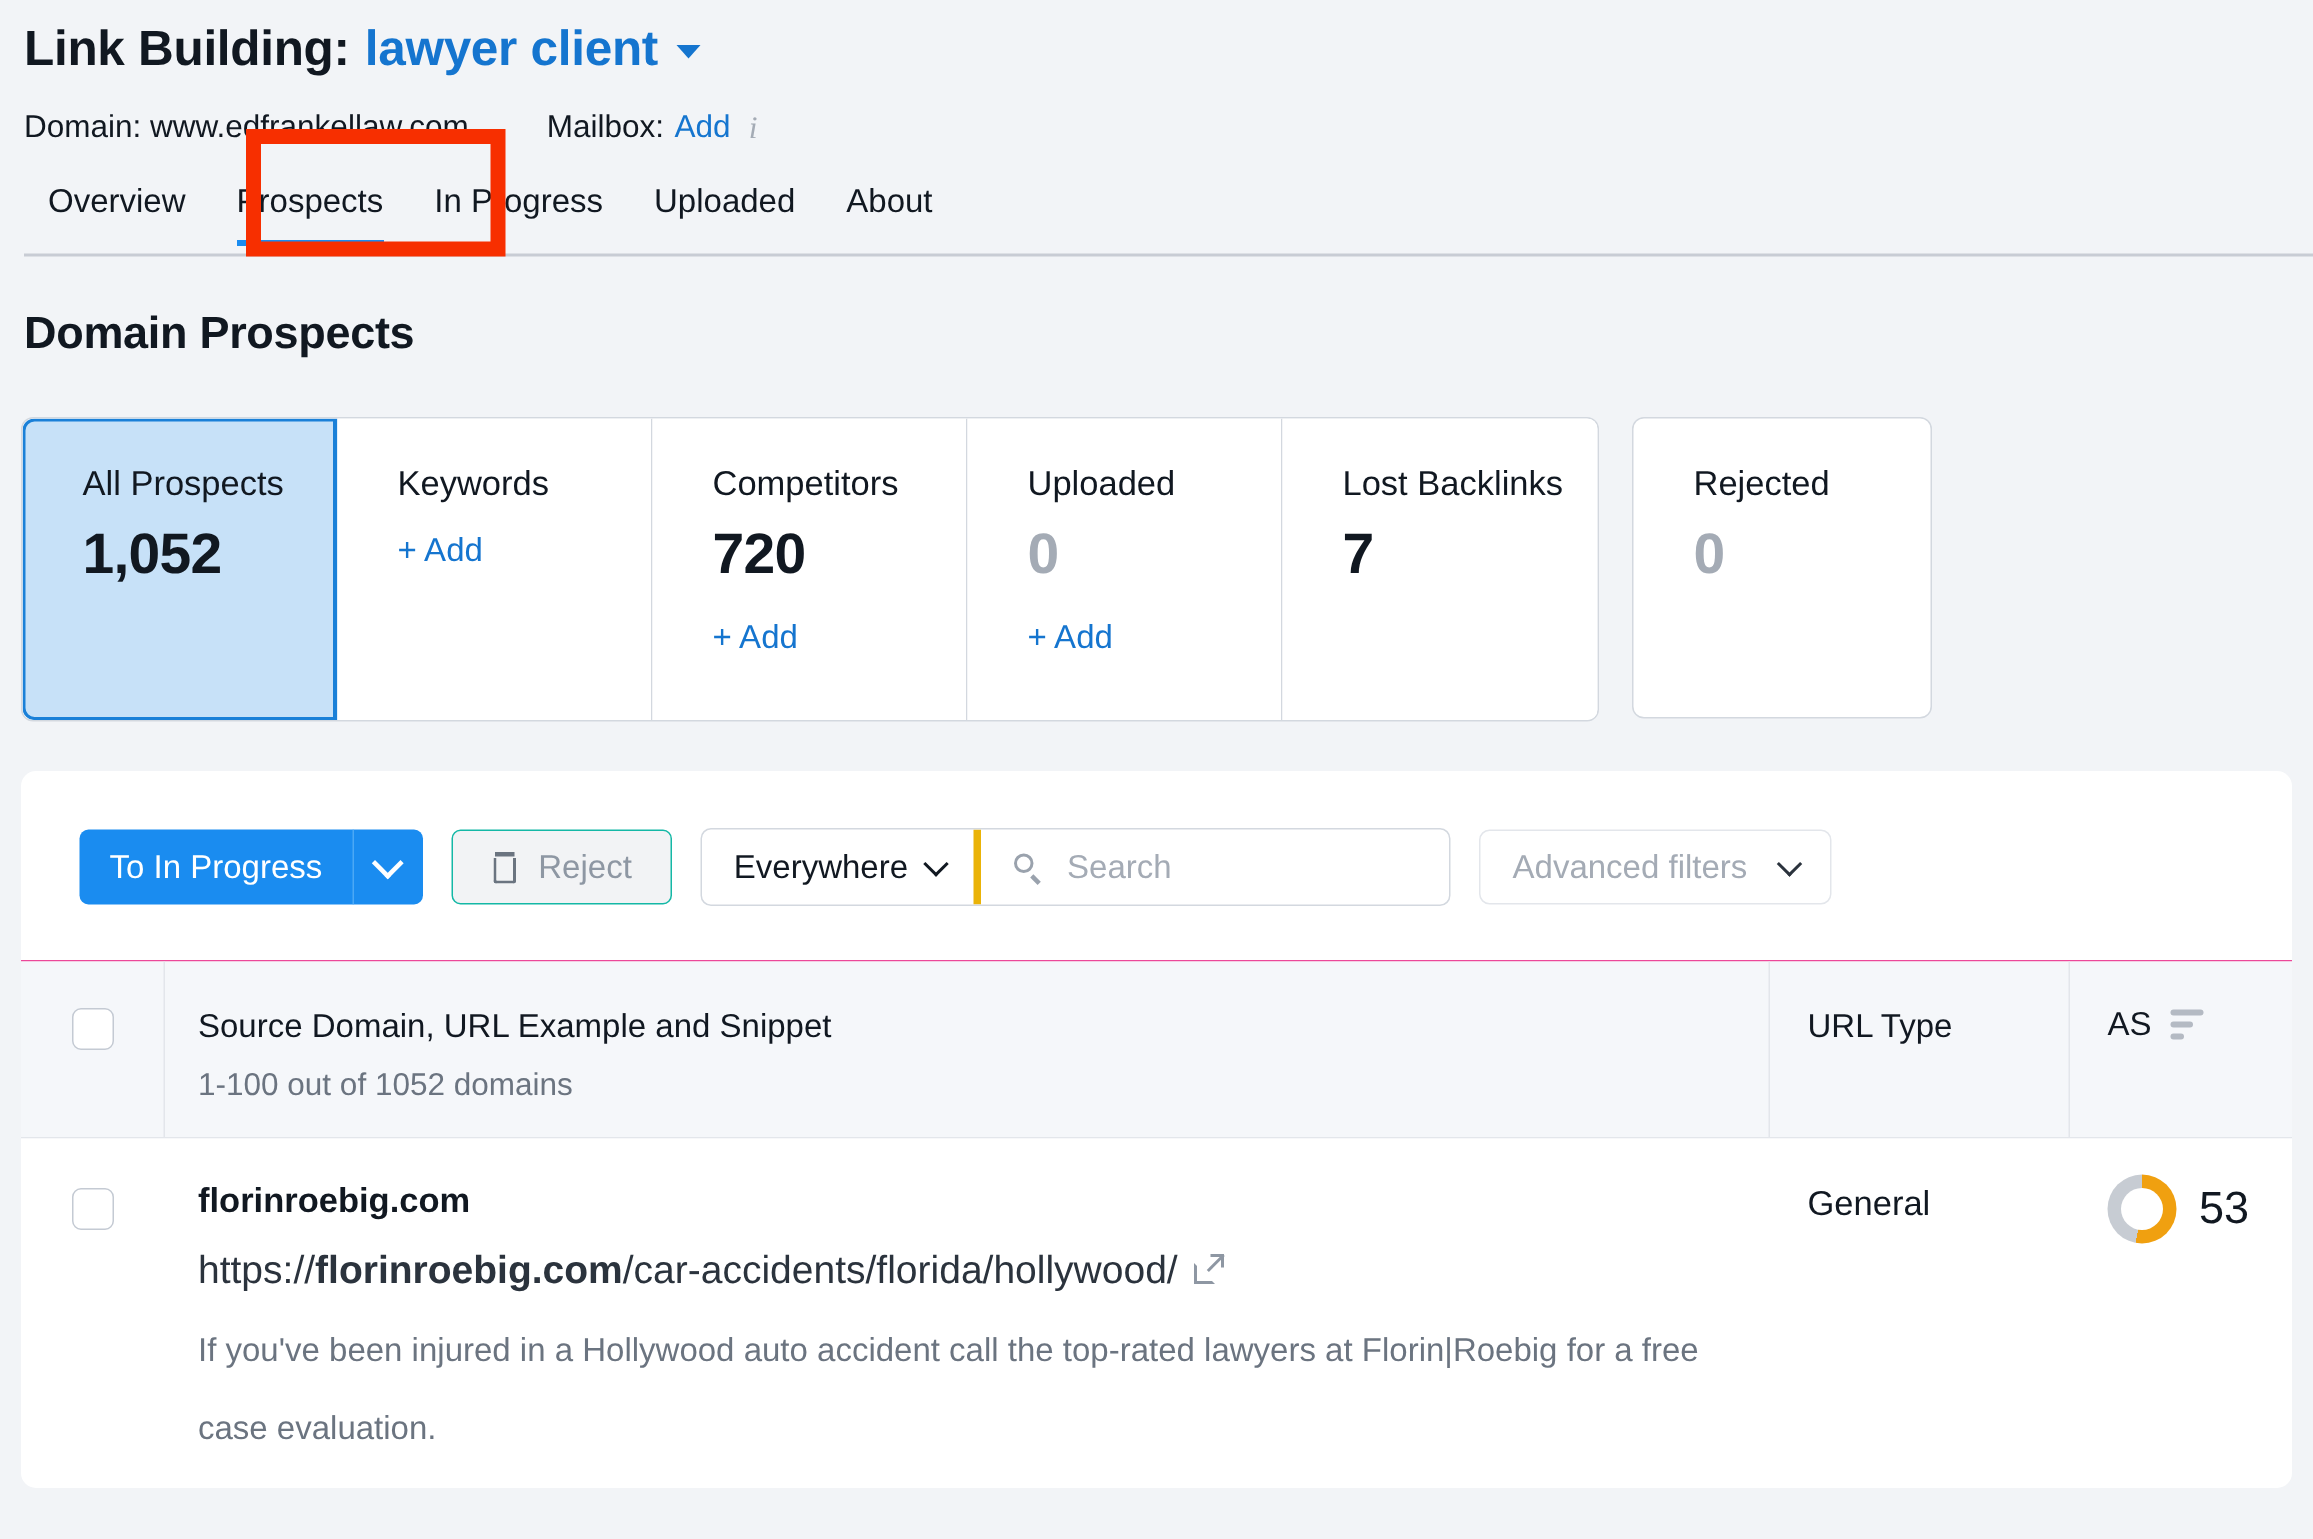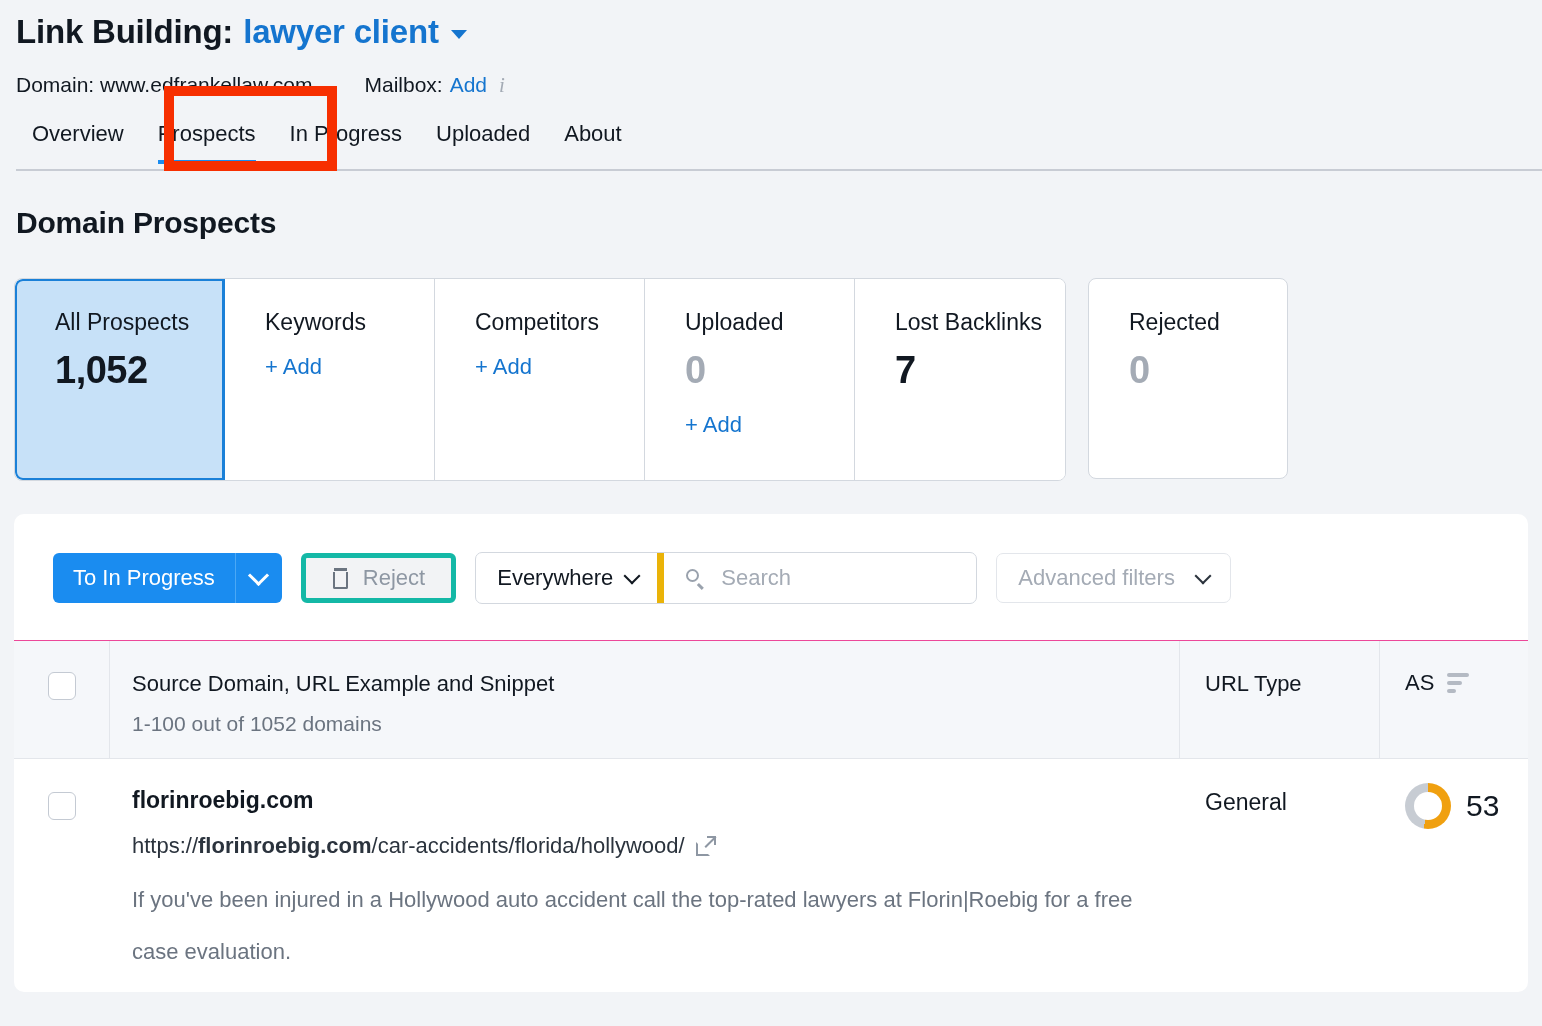--- a/index.html
+++ b/index.html
@@ -259,21 +259,21 @@
     border-bottom-color: #2b333d;
     width: 10px; height: 10px;
     border-width: 2.5px;
   }
   .reject-btn {
     display: flex;
     align-items: center;
     gap: 14px;
     height: 50px;
     padding: 12px 26px;
-    border: 5px solid #14b8a6;
+    border: 1px solid #14b8a6;
     background: #f2f3f5;
     border-radius: 6px;
     color: #8e97a3;
     font-size: 22px;
     cursor: pointer;
     box-sizing: border-box;
   }
   .trash-icon {
     width: 17px;
     height: 21px;
@@ -303,21 +303,21 @@
     overflow: hidden;
     background: #fff;
   }
   .scope-select {
     display: flex;
     align-items: center;
     gap: 13px;
     padding: 0 19px 0 21px;
     font-size: 22px;
     color: #111821;
-    border-right: 7px solid #eab308;
+    border-right: 5px solid #eab308;
     cursor: pointer;
     white-space: nowrap;
   }
   .search-field {
     display: flex;
     align-items: center;
     gap: 14px;
     padding: 0 22px;
     width: 268px;
     cursor: text;
@@ -459,21 +459,21 @@
   .trow .col-as { padding: 24px 0 0 25px; }
 
   .row-domain {
     font-size: 23px;
     font-weight: bold;
     line-height: 30px;
     color: #111821;
     cursor: pointer;
   }
   .row-url {
-    font-size: 22px;
+    font-size: 26px;
     line-height: 28px;
     margin-top: 17px;
     color: #2b333d;
     display: flex;
     align-items: center;
     gap: 11px;
     flex-wrap: wrap;
   }
   .row-url b { font-weight: bold; }
   .ext-icon {
@@ -603,20 +603,21 @@
       <div class="stat-value">1,052</div>
     </div>
 
     <div class="stat-card">
       <div class="stat-label">Keywords</div>
       <div class="stat-add">+ Add</div>
     </div>
 
     <div class="stat-card">
       <div class="stat-label">Competitors</div>
+      <div class="stat-value">720</div>
       <div class="stat-add">+ Add</div>
     </div>
 
     <div class="stat-card">
       <div class="stat-label">Uploaded</div>
       <div class="stat-value zero">0</div>
       <div class="stat-add">+ Add</div>
     </div>
 
     <div class="stat-card">

